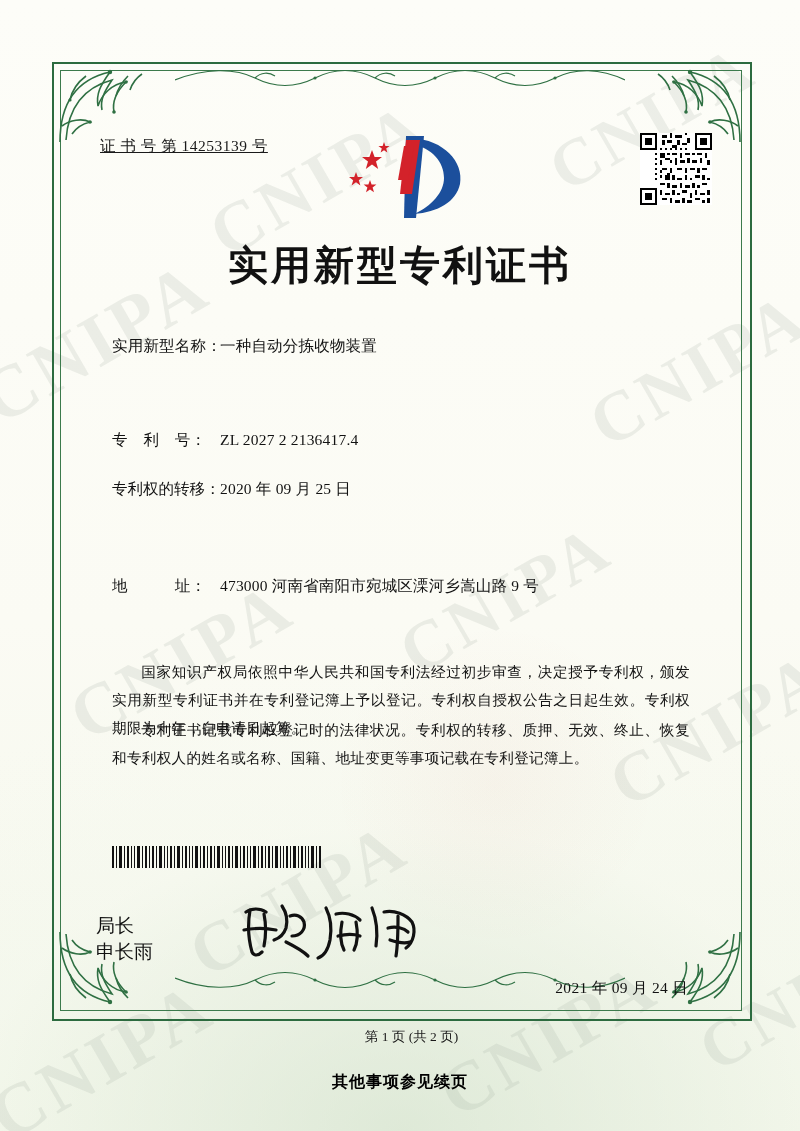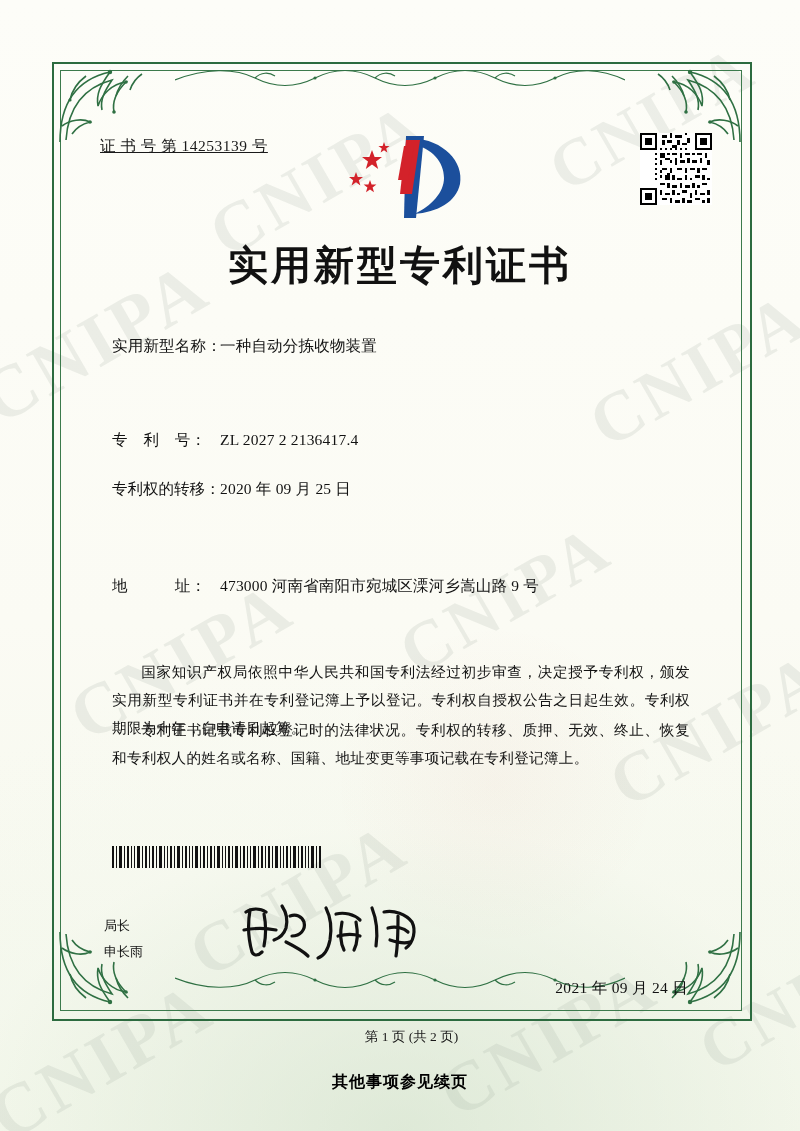--- a/index.html
+++ b/index.html
@@ -175,23 +175,23 @@
   .barcode {
     position: absolute;
     left: 112px;
     top: 846px;
     width: 212px;
     height: 22px;
   }
 
   .director-label {
     position: absolute;
-    left: 104px;
+    left: 96px;
     top: 913px;
-    font-size: 13px;
+    font-size: 19px;
     color: #121212;
     line-height: 26px;
   }
 
   .signature {
     position: absolute;
     left: 238px;
     top: 898px;
     width: 190px;
     height: 66px;

